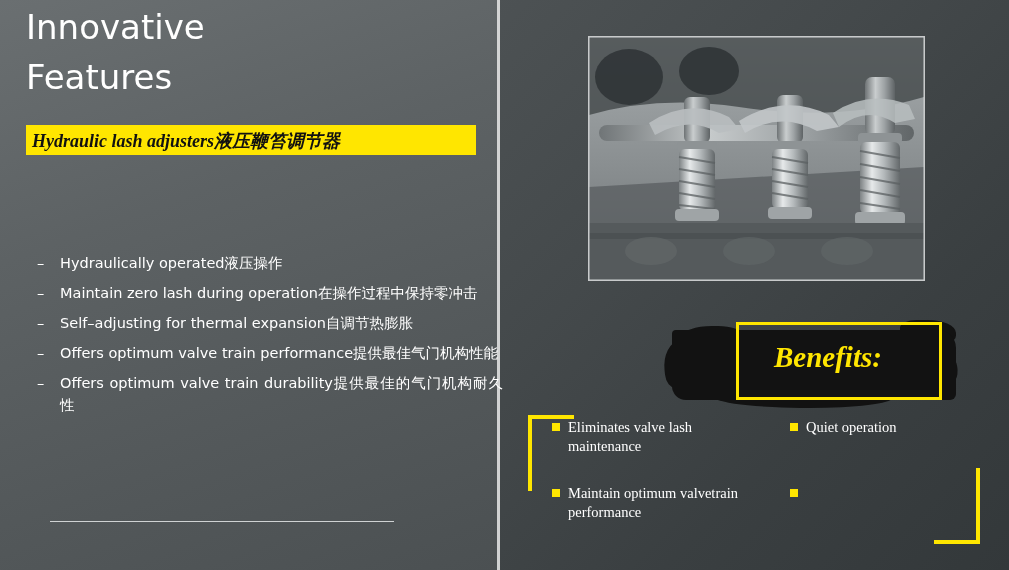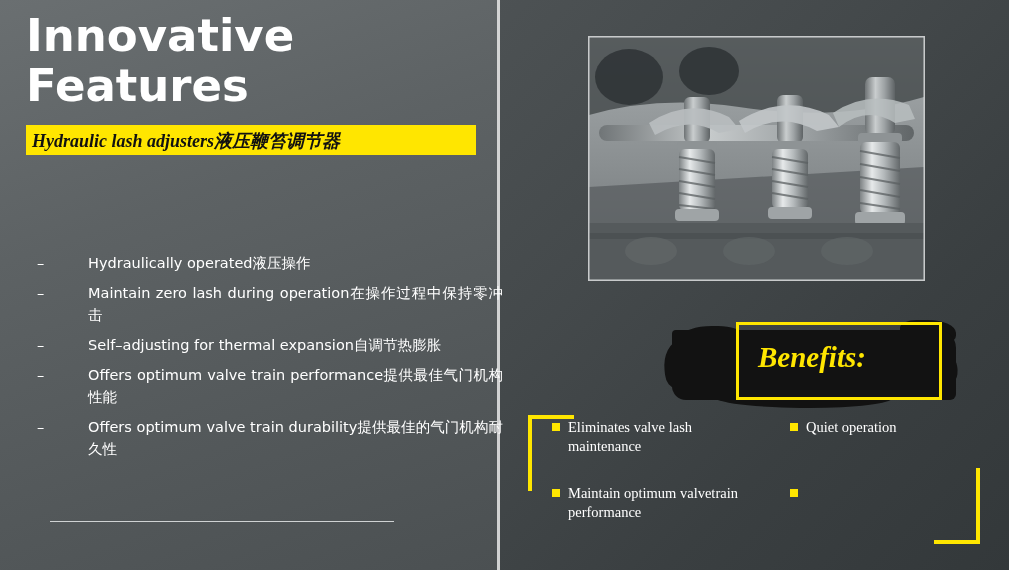--- a/index.html
+++ b/index.html
@@ -29,25 +29,25 @@
   .left-panel-edge {
     position: absolute;
     left: 497px; top: 0;
     width: 3px; height: 570px;
     background: #e8e8e8;
     opacity: 0.85;
   }
   .title {
     position: absolute;
     left: 26px;
-    top: 11px;
-    color: #ffffff;
-    font-size: 45px;
+    top: 2px;
+    color: #ffffff;
+    font-size: 34px;
     line-height: 50px;
-    font-weight: 700;
+    font-weight: 400;
     letter-spacing: 0px;
     font-family: "DejaVu Sans", sans-serif;
   }
   .subtitle-bar {
     position: absolute;
     left: 26px;
     top: 125px;
     width: 450px;
     height: 30px;
     background: #ffe600;
@@ -94,21 +94,20 @@
     position: absolute;
     left: 4px;
     top: 0px;
     color: #ffffff;
     font-size: 14.5px;
   }
   .bullet-text {
     display: block;
     text-align: justify;
     text-align-last: left;
-    margin-left: 28px;
   }
   .bottom-rule {
     position: absolute;
     left: 50px;
     top: 521px;
     width: 344px;
     height: 1px;
     background: #cfd2d3;
   }
   
@@ -142,21 +141,21 @@
     position: absolute;
     left: 736px;
     top: 322px;
     width: 206px;
     height: 78px;
     border: 3px solid #ffe600;
     box-sizing: border-box;
   }
   .benefit-text {
     position: absolute;
-    left: 758px;
+    left: 774px;
     top: 340px;
     width: 160px;
     color: #ffe600;
     font-family: "Liberation Serif", serif;
     font-style: italic;
     font-weight: bold;
     font-size: 29px;
     line-height: 34px;
   }
   

